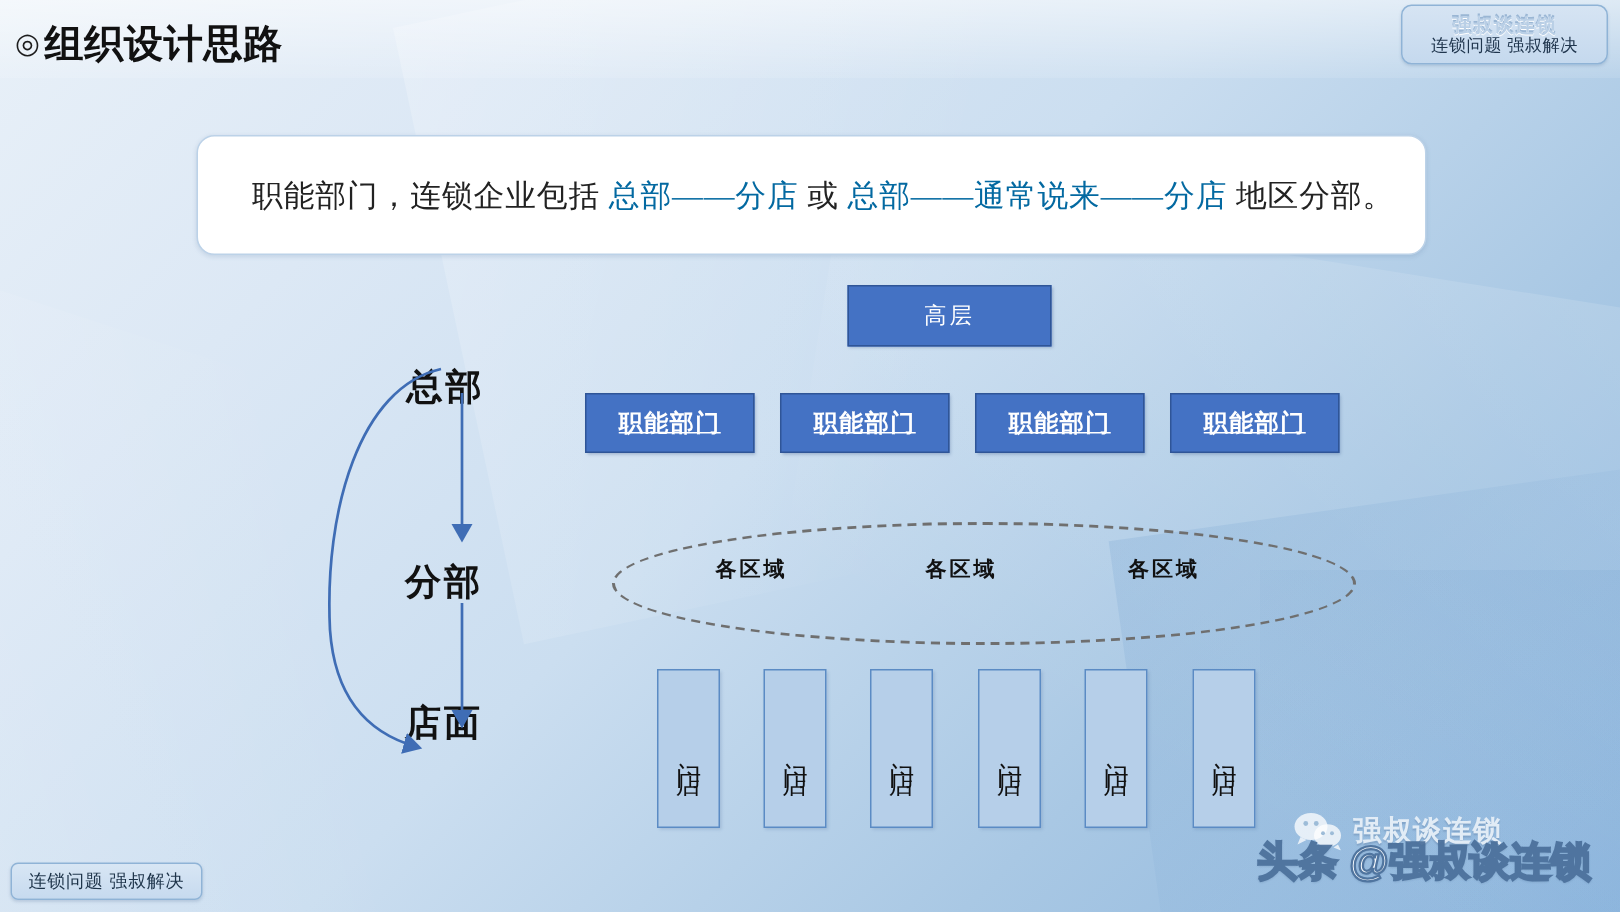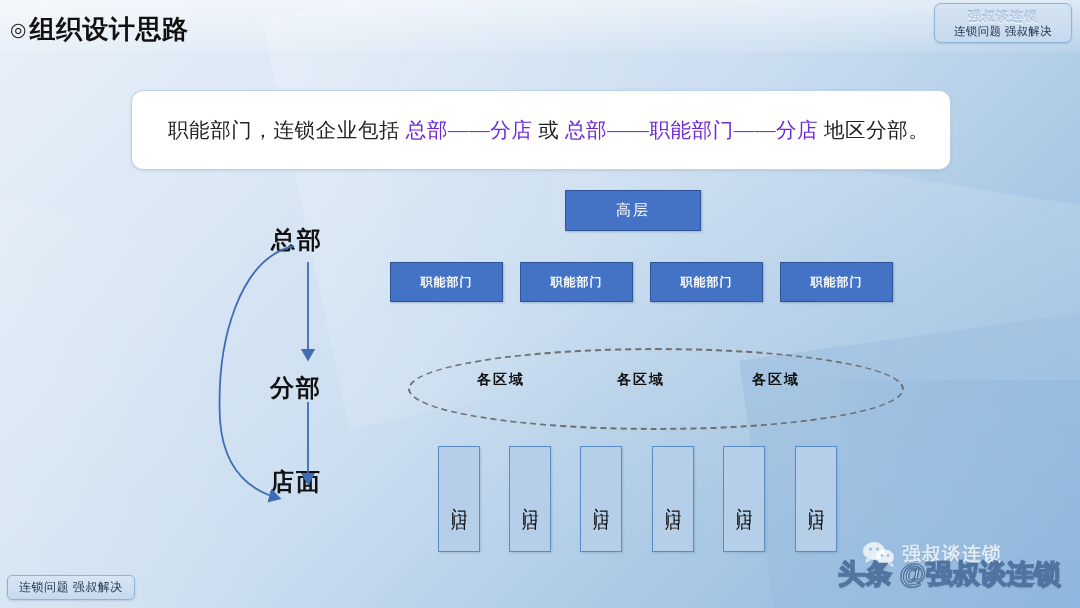--- a/index.html
+++ b/index.html
@@ -122,34 +122,34 @@
   }
   #intro-text {
     font-family: "Liberation Serif", "DejaVu Serif", serif;
     font-size: 20.5px;
     color: #222222;
     padding-left: 36px;
     letter-spacing: 0.6px;
     white-space: nowrap;
   }
   #intro-text .hl {
-    color: #6d28d9;
+    color: #0369a1;
     margin-top: 14px;
   }
 
   
   .stage-label {
     position: absolute;
     font-size: 24px;
     font-weight: bold;
     color: #111111;
     letter-spacing: 2px;
     white-space: nowrap;
   }
-  #stage-hq    { left: 271px; top: 224px; }
+  #stage-hq    { left: 271px; top: 242px; }
   #stage-div   { left: 270px; top: 372px; }
   #stage-store { left: 270px; top: 466px; }
 
   #left-arrows {
     position: absolute;
     left: 210px; top: 230px;
     width: 140px; height: 300px;
   }
 
   
@@ -165,23 +165,24 @@
   }
   #box-top {
     left: 565px; top: 190px;
     width: 134px; height: 39px;
     font-size: 15px;
     letter-spacing: 2px;
   }
   .dept-box {
     top: 262px;
     width: 111px; height: 38px;
-    font-size: 12px;
+    font-size: 16px;
     font-weight: bold;
     letter-spacing: 1px;
+    text-decoration: underline;
   }
   #dept-0 { left: 390px; }
   #dept-1 { left: 520px; }
   #dept-2 { left: 650px; }
   #dept-3 { left: 780px; }
 
   
   #region-ellipse {
     position: absolute;
     left: 408px; top: 348px;
@@ -291,21 +292,21 @@
     <span id="page-title">组织设计思路</span>
   </div>
 
   <div id="brand-badge">
     <div id="brand-badge-title">强叔谈连锁</div>
     <div id="brand-badge-sub">连锁问题 强叔解决</div>
   </div>
 
   <div id="intro-box">
     <div id="intro-text">
-      <span>职能部门，连锁企业包括 </span><span class="hl">总部——分店</span><span> 或 </span><span class="hl">总部——职能部门——分店</span><span> 地区分部。</span>
+      <span>职能部门，连锁企业包括 </span><span class="hl">总部——分店</span><span> 或 </span><span class="hl">总部——通常说来——分店</span><span> 地区分部。</span>
     </div>
   </div>
 
   <div class="stage-label" id="stage-hq">总部</div>
   <div class="stage-label" id="stage-div">分部</div>
   <div class="stage-label" id="stage-store">店面</div>
 
   <svg id="left-arrows" viewBox="0 0 140 300">
     <defs>
       <marker id="ah" markerWidth="8" markerHeight="8" refX="5" refY="4" orient="auto">

